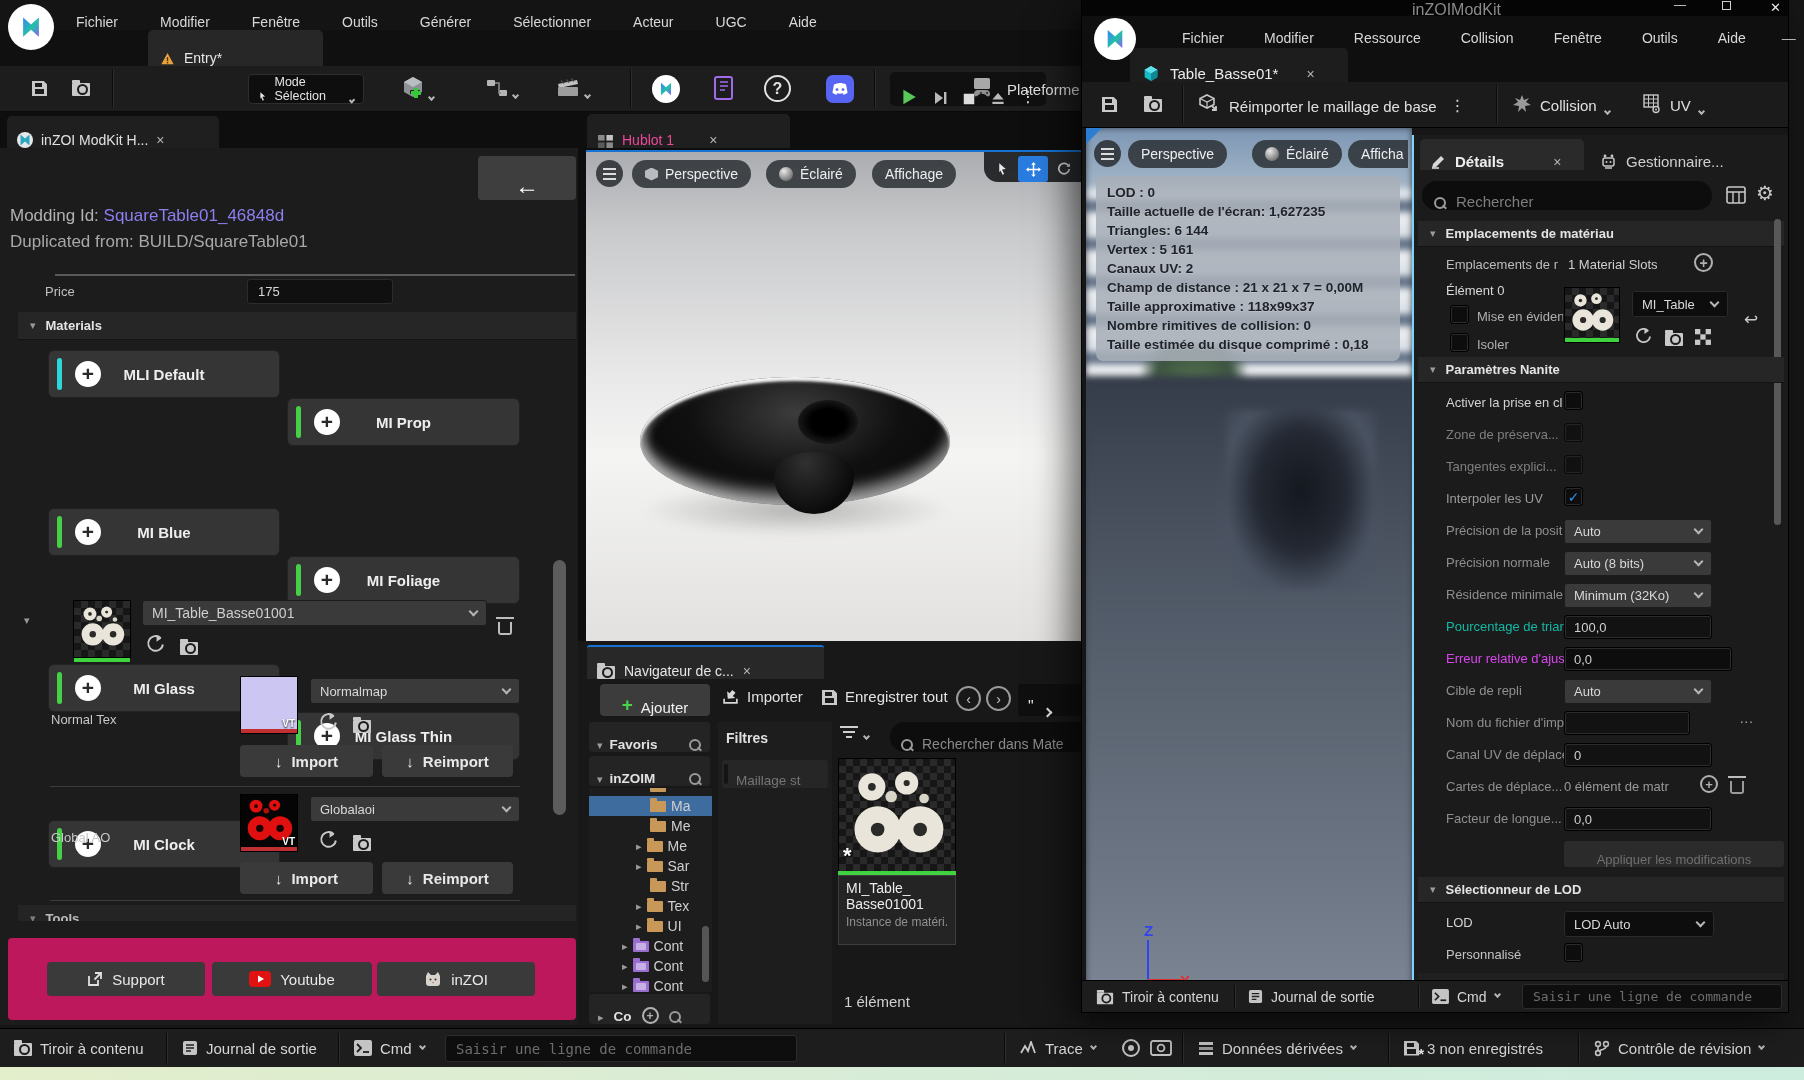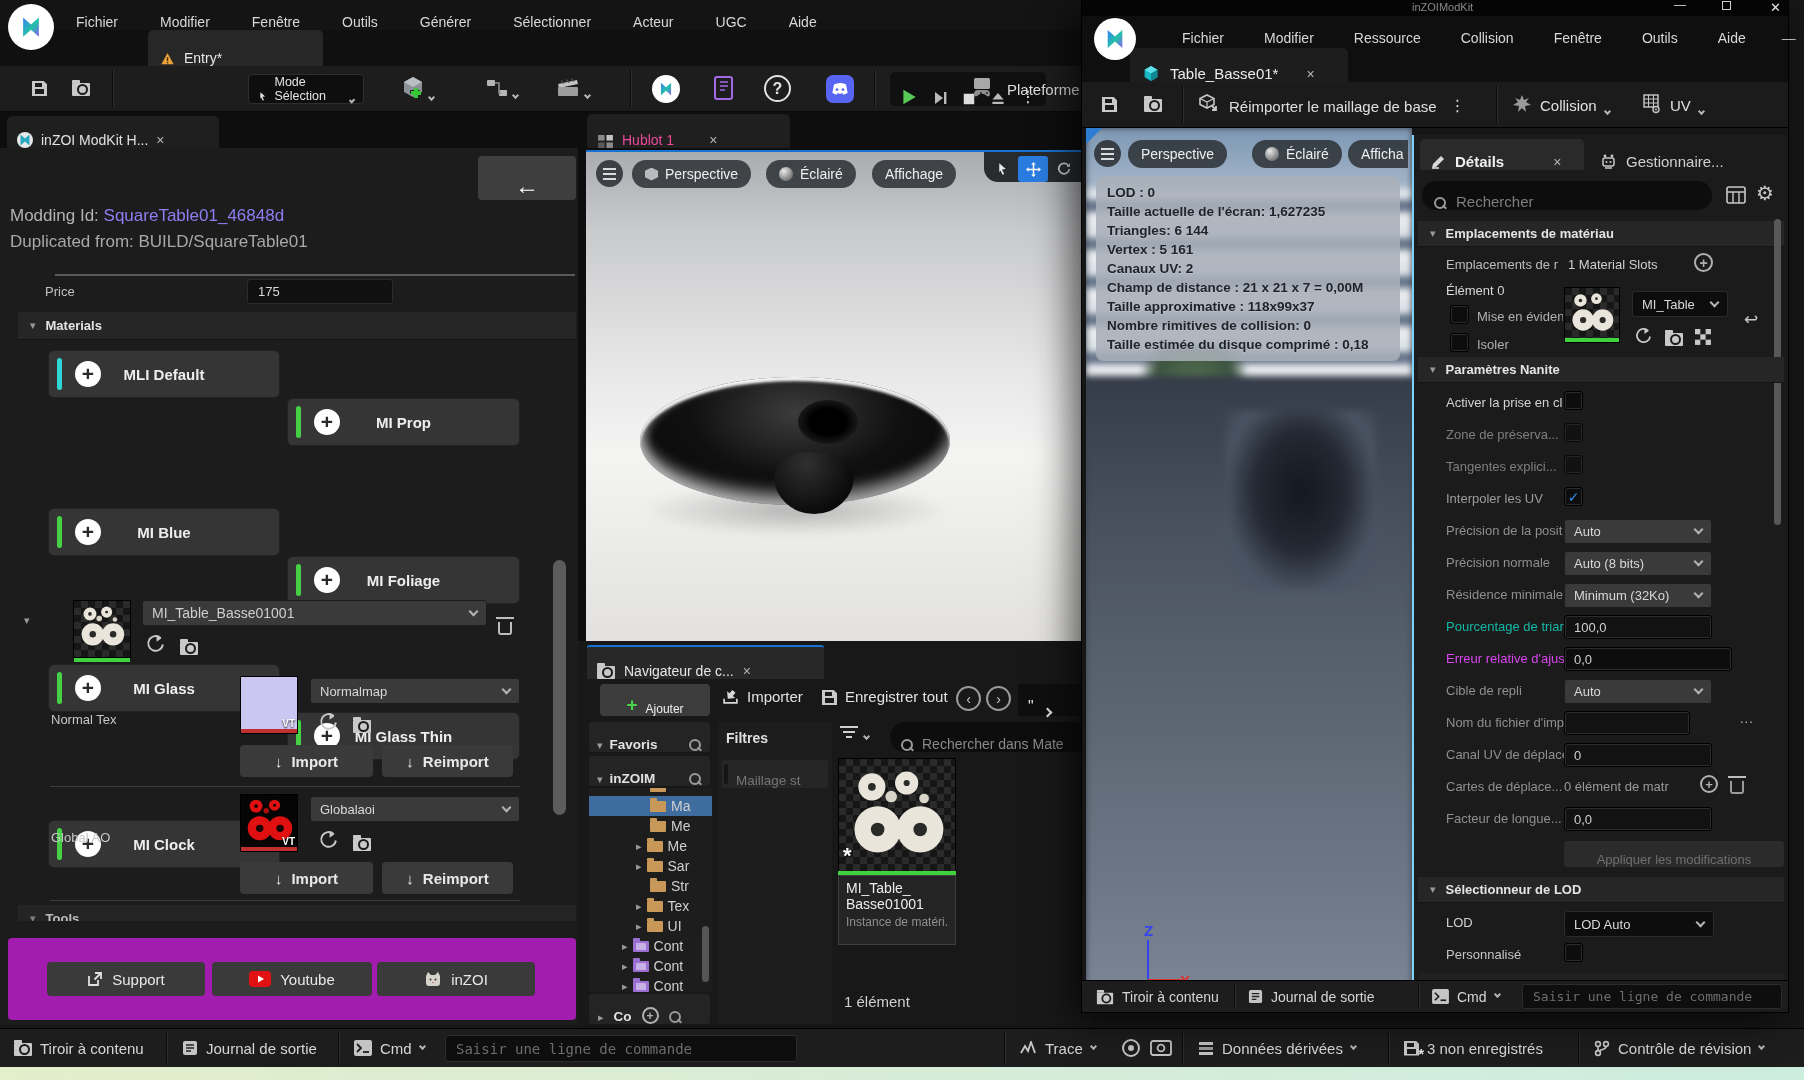--- a/index.html
+++ b/index.html
@@ -359,21 +359,21 @@
       </div>
     <div class="ab" style="left:50px;top:752px;width:470px;height:1px;background:#3c3c3c"></div>
 
     <div class="ab" style="left:18px;top:757px;width:558px;height:16px;overflow:hidden">
       <div class="sech" style="width:558px;height:28px;opacity:.8">
         <span class="tri">▾</span>
         <span>Tools</span>
       </div>
     </div>
 
-    <div class="ab" style="left:8px;top:790px;width:568px;height:82px;background:#a21caf;border-radius:4px">
+    <div class="ab" style="left:8px;top:790px;width:568px;height:82px;background:#be185d;border-radius:4px">
       <div class="tbtn ab" style="left:39px;top:24px;width:158px;height:34px;font-weight:normal">
         <svg width="16" height="16" viewBox="0 0 16 16">
             <path d="M2 5v9h9v-5" fill="none" stroke="#e0e0e0" stroke-width="1.8"></path>
             <path d="M8 2h6v6" fill="none" stroke="#e0e0e0" stroke-width="1.8"></path>
             <path d="M14 2L7.5 8.5" stroke="#e0e0e0" stroke-width="1.8"></path>
           </svg>
         <span>Support</span>
       </div>
       <div class="tbtn ab" style="left:204px;top:24px;width:160px;height:34px;font-weight:normal">
         <svg width="22" height="16" viewBox="0 0 22 16">
@@ -456,21 +456,21 @@
 
   <div class="ab" style="left:578px;top:641px;width:512px;height:384px;background:#181818">
     <div class="flex" style="position:absolute;left:9px;top:4px;width:237px;height:34px;background:#282828;border-top:2px solid #1673d2;border-radius:3px 3px 0 0;gap:9px;padding:0 10px">
       <div class="fsr"></div>
       <span style="color:#e6e6e6;font-size:14px;white-space:nowrap">Navigateur de c...</span>
       <span class="close-x">×</span>
     </div>
 
     <div class="flex ab" style="left:22px;top:43px;width:110px;height:32px;background:#3c3c3c;border-radius:4px;justify-content:center;gap:8px">
       <span style="color:#4ad44a;font-size:19px;font-weight:bold">+</span>
-      <span style="font-size:12px;color:#efefef">Ajouter</span>
+      <span style="font-size:15px;color:#efefef">Ajouter</span>
     </div>
     <div class="flex ab" style="left:144px;top:47px;gap:8px">
       <svg width="17" height="17" viewBox="0 0 16 16">
           <path d="M2 10v4h12v-4" fill="none" stroke="#d8d8d8" stroke-width="1.6"></path>
           <path d="M10 2L6 2l0 4-3 0 5 5 5-5-3 0z" fill="#d8d8d8" transform="rotate(40 8 7)"></path>
         </svg>
       <span style="font-size:15px;color:#e2e2e2">Importer</span>
     </div>
     <div class="flex ab" style="left:244px;top:47px;gap:8px">
       <div class="flp"></div>
@@ -681,21 +681,21 @@
         <span class="cv sm"></span>
     </div>
   </div>
 
   <div class="ab" style="left:0;top:1067px;width:1804px;height:13px;background:linear-gradient(90deg,#e3eecb,#d8ecd6 45%,#cdeddf)"></div>
 
 
   <div class="ab" style="left:1082px;top:0;width:706px;height:1012px;background:#161616;box-shadow:0 0 0 1px #000,-12px 10px 34px rgba(0,0,0,.6);z-index:10">
 
     <div class="ab" style="left:0;top:0;width:706px;height:16px;background:#050505">
-      <span style="position:absolute;left:330px;top:1px;font-size:11px;color:#8a8a8a">inZOIModKit</span>
+      <span style="position:absolute;left:330px;top:1px;font-size:16px;color:#8a8a8a">inZOIModKit</span>
       <span style="position:absolute;left:592px;top:-2px;color:#cfcfcf;font-size:12px">—</span>
       <span style="position:absolute;left:640px;top:1px;width:9px;height:9px;border:1.5px solid #cfcfcf"></span>
       <span style="position:absolute;left:688px;top:0;color:#e8e8e8;font-size:13px">✕</span>
     </div>
 
     <div class="ab" style="left:12px;top:18px;width:42px;height:42px;border-radius:50%;background:#fff;z-index:5;display:flex;align-items:center;justify-content:center">
       <svg width="26" height="26" viewBox="0 0 32 32">
           <defs>
             <linearGradient id="lg3" x1="0" y1="0" x2="1" y2="1">
               <stop offset="0" stop-color="#3b82f6"></stop>

